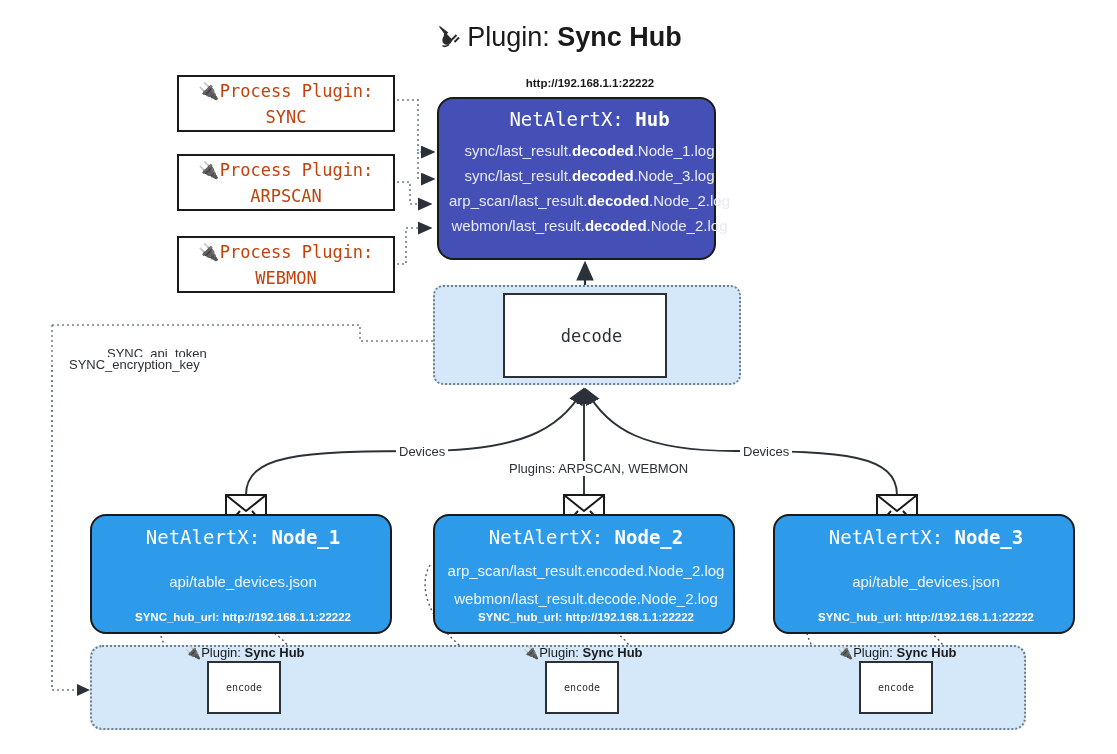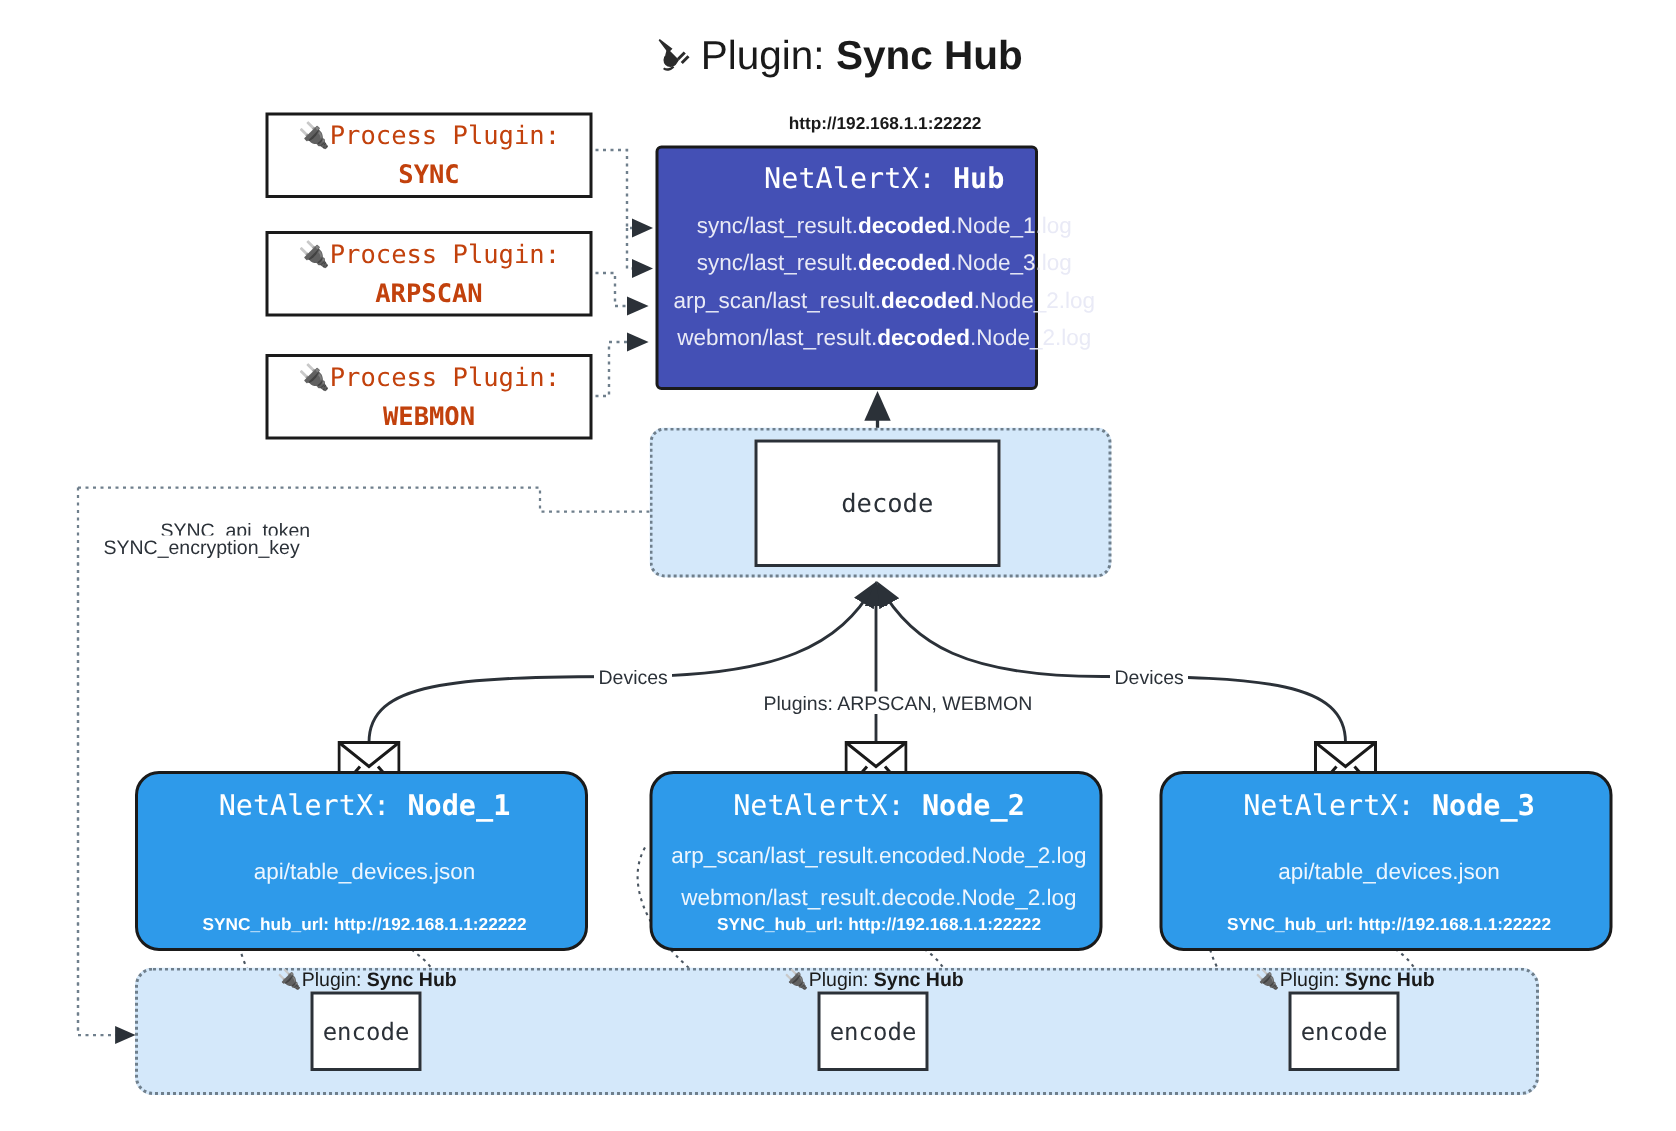--- a/index.html
+++ b/index.html
@@ -15,30 +15,30 @@
   #page-title .t-bold{font-weight:700;}
   .plug{display:inline-block;vertical-align:-4px;margin-right:4px;}
 
   
   .proc-box{position:absolute;width:218px;height:57px;background:#ffffff;
       border:2px solid #1a1a1a;box-sizing:border-box;
       font-family:"DejaVu Sans Mono","Liberation Mono",monospace;
       font-size:17px;line-height:26px;text-align:center;color:#c2410c;
       display:flex;flex-direction:column;justify-content:center;}
   .proc-l1{white-space:nowrap;}
-  .proc-l2{white-space:nowrap;font-weight:bold;}
+  .proc-l2{white-space:nowrap;}
   #proc-sync{left:177px;top:75px;}
   #proc-arpscan{left:177px;top:154px;}
   #proc-webmon{left:177px;top:236px;}
 
   
   #hub-url{position:absolute;left:440px;top:77px;width:300px;text-align:center;
       font-size:11.5px;font-weight:700;color:#1a1a1a;white-space:nowrap;}
-  #hub-box{position:absolute;left:437px;top:97px;width:255px;height:163px;
-      background:#4450b5;border:2.5px solid #1a1a1a;border-radius:4px;box-sizing:border-box;}
+  #hub-box{position:absolute;left:437px;top:97px;width:279px;height:163px;
+      background:#4450b5;border:2.5px solid #1a1a1a;border-radius:16px;box-sizing:border-box;}
   #hub-title{position:absolute;left:0;top:9px;width:301px;text-align:center;
       font-family:"DejaVu Sans Mono","Liberation Mono",monospace;
       font-size:19px;color:#ffffff;white-space:nowrap;}
   #hub-title .b{font-weight:700;}
   .hub-log{position:absolute;width:301px;text-align:center;font-size:15px;
       color:#e9eaf6;white-space:nowrap;}
   .hub-log b{font-weight:700;color:#ffffff;margin-top:28px;}
   .hub-log.r0{top:43px;}
   .hub-log.r1{top:68px;}
   .hub-log.r2{top:93px;}
@@ -81,21 +81,21 @@
 
   
   .env{position:absolute;width:42px;height:34px;}
 
   
   #encode-strip{position:absolute;left:90px;top:645px;width:936px;height:85px;
       background:#d4e8fa;border:2px dotted #6f7f8c;border-radius:12px;box-sizing:border-box;}
   .enc-box{position:absolute;width:74px;height:53px;background:#ffffff;
       border:2px solid #2b3138;box-sizing:border-box;display:flex;
       align-items:center;justify-content:center;
-      font-family:"DejaVu Sans Mono","Liberation Mono",monospace;font-size:16px;color:#2b3138;}
+      font-family:"DejaVu Sans Mono","Liberation Mono",monospace;font-size:10px;color:#2b3138;}
   #enc1{left:207px;top:661px;}
   #enc2{left:545px;top:661px;}
   #enc3{left:859px;top:661px;}
   .enc-cap{position:absolute;font-size:13px;color:#1a1a1a;white-space:nowrap;}
   .enc-cap .b{font-weight:700;}
   #cap1{left:185px;top:645px;}
   #cap2{left:523px;top:645px;}
   #cap3{left:837px;top:645px;}
 </style>
 </head>

